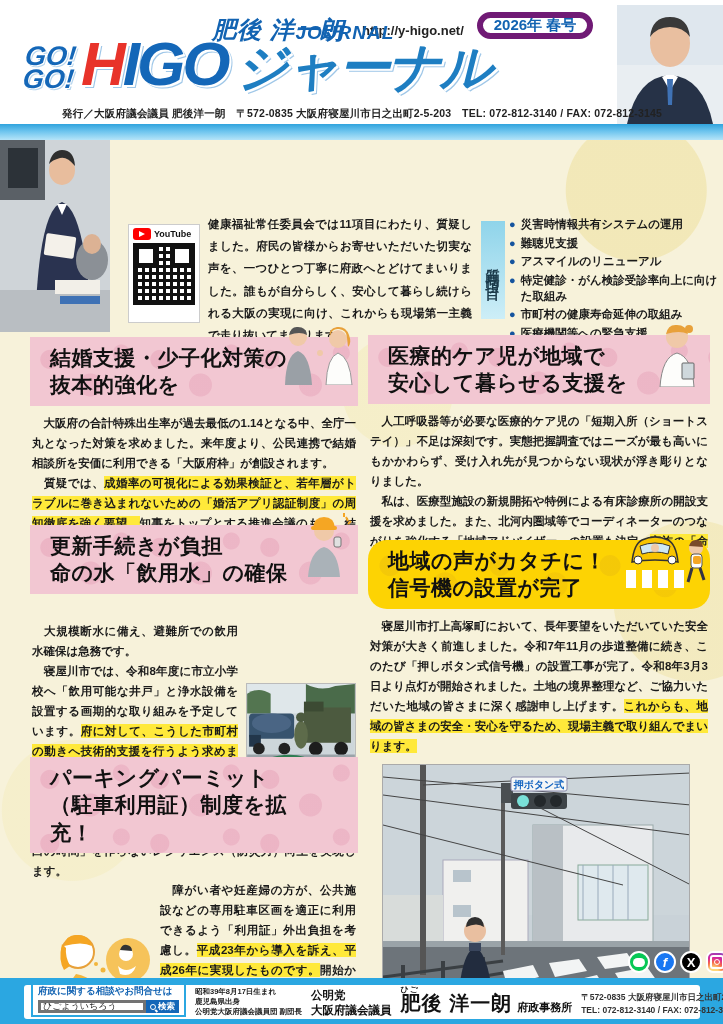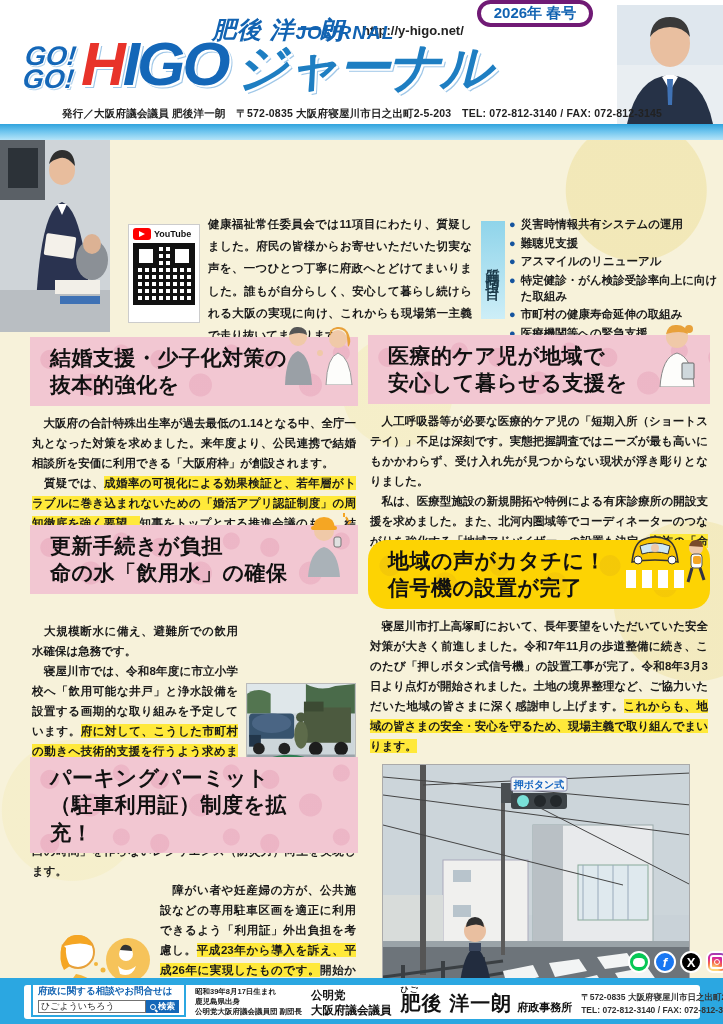--- a/index.html
+++ b/index.html
@@ -12,21 +12,21 @@
   .name-top { position:absolute; left:212px; top:14px; font-size:24px; font-weight:900; font-style:italic; color:#1263b2; letter-spacing:1px; }
   .site-url { position:absolute; left:362px; top:23px; font-size:13px; font-weight:700; color:#222; }
   .logo-row { position:absolute; left:24px; top:38px; display:flex; align-items:flex-end; white-space:nowrap; }
   .gogo { display:flex; flex-direction:column; color:#1467b8; font-weight:900; font-style:italic; font-size:27px; line-height:.85; transform:skewX(-6deg); margin-right:6px; text-shadow:1px 1px 0 #fff,2px 2px 0 #b8d6ee; }
   .higo { font-size:62px; font-weight:900; font-style:italic; letter-spacing:-3px; line-height:.85; text-shadow:2px 2px 0 #fff,3px 3px 0 #9fc7e8; }
   .higo .red { color:#e8332a; }
   .higo .blue { color:#1467b8; }
   .jr-wrap { position:relative; margin-left:8px; }
   .journal-en { position:absolute; left:60px; top:-22px; color:#1263b2; font-weight:900; font-style:italic; font-size:19px; letter-spacing:1px; }
   .journal-jp { font-size:52px; font-weight:900; font-style:italic; color:#1e7ec2; line-height:.9; letter-spacing:-2px; text-shadow:2px 2px 0 #fff,3px 3px 0 #9fc7e8; }
-  .issue-badge { position:absolute; left:477px; top:0; width:116px; height:27px; border:4px solid #701a75; border-radius:14px; background:#fff; color:#1263b2; font-weight:900; font-size:15px; display:flex; align-items:center; justify-content:center; }
+  .issue-badge { position:absolute; left:477px; top:12px; width:116px; height:27px; border:6px solid #701a75; border-radius:14px; background:#fff; color:#1263b2; font-weight:900; font-size:15px; display:flex; align-items:center; justify-content:center; }
   .headshot { position:absolute; left:617px; top:5px; width:106px; height:119px; }
   .publisher { position:absolute; left:62px; top:107px; font-size:10.5px; font-weight:700; color:#222; letter-spacing:.2px; }
   .blue-band { position:absolute; left:0; top:124px; width:723px; height:16px; background:linear-gradient(180deg,#2fa3dd 0%,#6cc4ee 45%,#b5e4f8 100%); }
 
   
   .body-bg { position:absolute; left:0; top:140px; width:723px; height:838px;
     background-color:#f7f2da;
     background-image:
       radial-gradient(circle at 88% 6%, rgba(240,228,170,.7) 70px, transparent 71px),
       radial-gradient(circle at 55% 30%, rgba(244,236,190,.6) 55px, transparent 56px),
@@ -86,21 +86,21 @@
   .s-ig { background:radial-gradient(circle at 30% 110%, #ffd776 0 22%, #f5684a 45%, #d6249f 65%, #7a52c7 100%); position:relative; border-radius:7px; }
   .s-ig::before { content:""; width:10px; height:10px; border:2px solid #fff; border-radius:3px; display:block; }
   .s-ig::after { content:""; position:absolute; width:4px; height:4px; border:1.5px solid #fff; border-radius:50%; }
 
   
   .footer { position:absolute; left:0; top:978px; width:723px; height:46px; background:#2ba7e1; }
   .footer-box { position:absolute; left:24px; top:7px; width:676px; height:34px; background:#fff; border-radius:3px; display:flex; align-items:flex-end; gap:9px; padding:2px 7px; }
   .contact { border:2px solid #2ba7e1; padding:2px 5px; flex:0 0 auto; }
   .contact-label { color:#1263b2; font-weight:800; font-size:9.5px; margin-bottom:2px; }
   .search-row { display:flex; }
-  .search-input { width:108px; height:13px; border:1px solid #737373; font-size:9px; padding:0 2px; color:#222; font-family:inherit; }
+  .search-input { width:108px; height:13px; border:3px solid #737373; font-size:9px; padding:0 2px; color:#222; font-family:inherit; }
   .search-btn { height:13px; background:#1467b8; color:#fff; border:none; font-size:8.5px; font-weight:800; display:flex; align-items:center; gap:2px; padding:0 4px; cursor:pointer; font-family:inherit; }
   .lens { width:6px; height:6px; border:1.5px solid #fff; border-radius:50%; position:relative; }
   .lens::after { content:""; position:absolute; width:3px; height:1.5px; background:#fff; transform:rotate(45deg); left:4px; top:5px; }
   .profile { font-size:7.5px; font-weight:600; color:#222; line-height:1.35; flex:0 0 auto; }
   .party-block { font-size:11.5px; font-weight:800; color:#111; line-height:1.25; flex:0 0 auto; }
   .nameplate { display:flex; align-items:flex-end; gap:5px; flex:0 0 auto; }
   .nameplate ruby { font-size:20px; font-weight:900; color:#111; letter-spacing:1px; }
   .nameplate rt { font-size:8px; font-weight:700; text-align:left; }
   .office { font-size:11px; font-weight:800; color:#111; padding-bottom:2px; }
   .address { margin-left:auto; font-size:8.5px; font-weight:700; color:#333; line-height:1.55; white-space:nowrap; text-align:left; }

